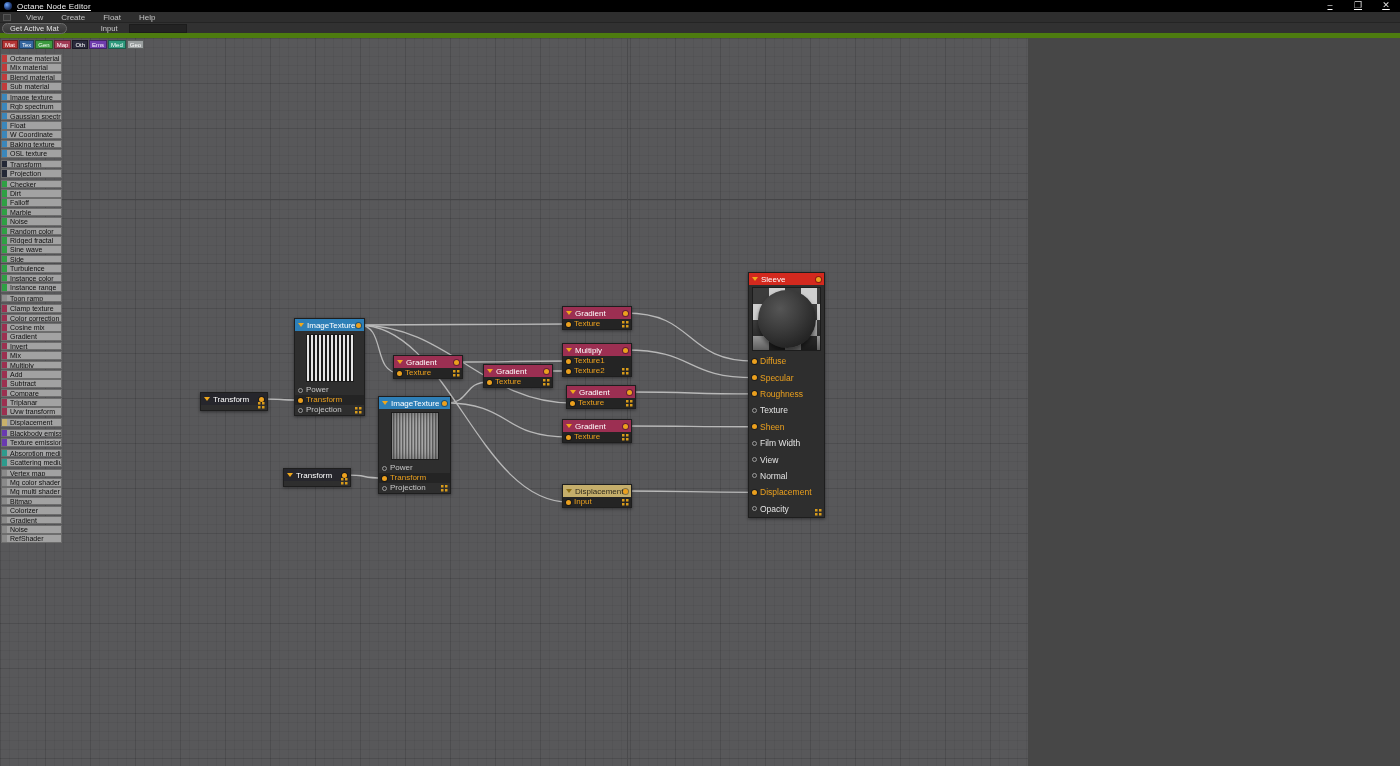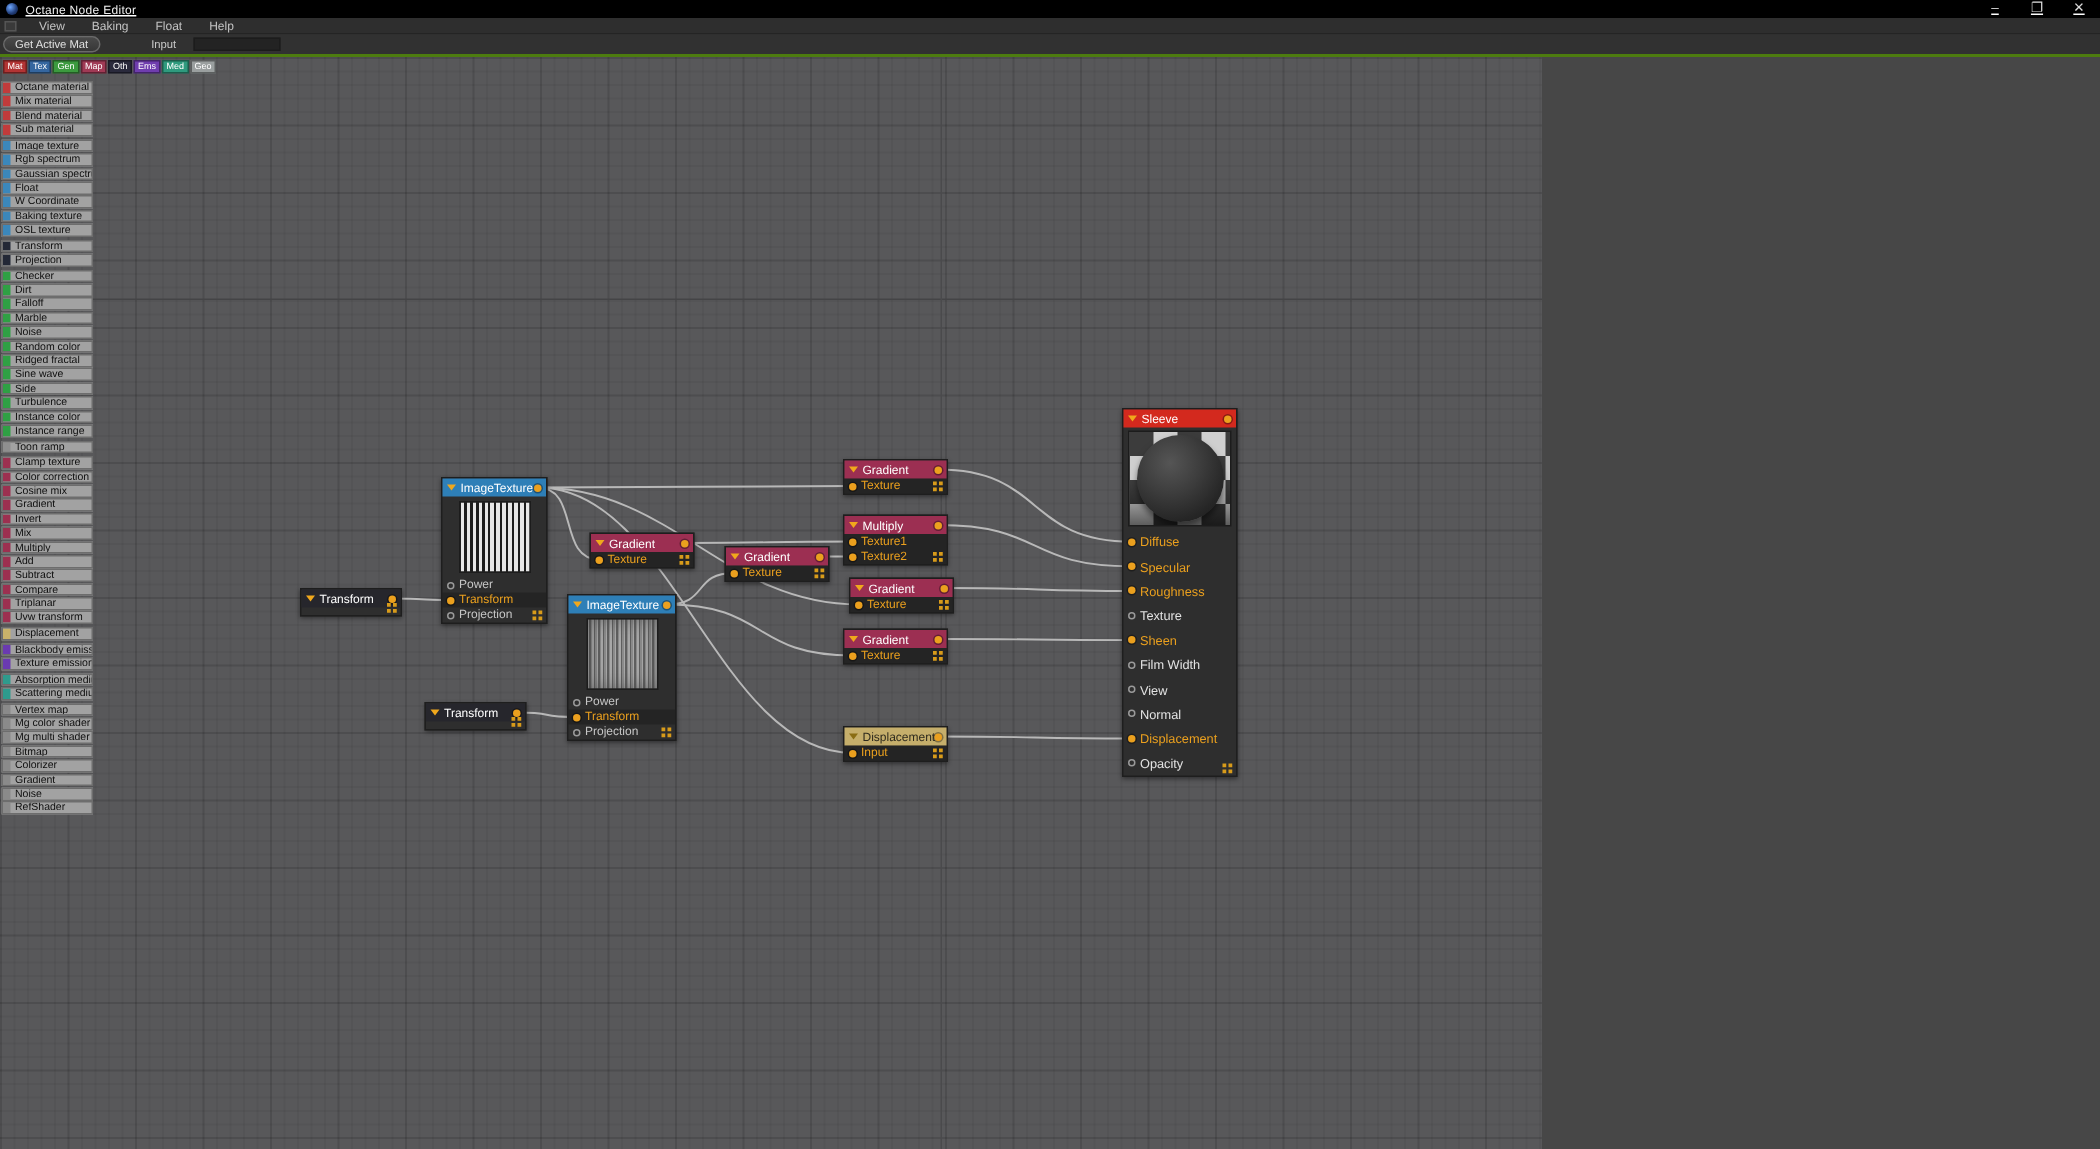--- a/index.html
+++ b/index.html
@@ -14,21 +14,21 @@
   .title-text { color:#f0f0f0; letter-spacing:.2px; }
   .win-controls { margin-left:auto; display:flex; }
   .win-btn { width:28px; height:12px; text-align:center; line-height:11px; color:#ddd; font-size:9px; }
 
   .menubar { position:absolute; left:0; top:12px; width:1400px; height:11px; background:#2e2e2e;
     border-bottom:1px solid #242424; display:flex; align-items:center; z-index:20; }
   .menu-dock { width:8px; height:7px; border:1px solid #555; margin:0 6px 0 3px; background:#3a3a3a; }
   .menu-item { color:#c3c3c3; font-size:8px; padding:0 9px; }
 
   .toolbar { position:absolute; left:0; top:23px; width:1400px; height:15px; background:#313131;
-    border-bottom:2px solid #4d7c0f; display:flex; align-items:center; z-index:20; }
+    border-bottom:5px solid #4d7c0f; display:flex; align-items:center; z-index:20; }
   .gam-btn { margin-left:2px; height:11px; padding:0 7px; border-radius:6px; border:1px solid #6a6a6a;
     background:linear-gradient(#4a4a4a,#373737); color:#e2e2e2; font-size:7.5px; line-height:9px; }
   .search-label { color:#c9c9c9; font-size:7.5px; margin-left:34px; }
   .search-input { margin-left:12px; width:58px; height:9px; background:#232323; border:1px solid #1c1c1c;
     color:#ddd; font-size:7px; padding:0 2px; }
 
   
   .canvas { position:absolute; left:0; top:38px; width:1028px; height:728px; background-color:#58585a;
     background-image:
       linear-gradient(to right, rgba(0,0,0,0.085) 1px, transparent 1px),
@@ -107,21 +107,21 @@
     <span class="win-btn">–</span>
     <span class="win-btn">❐</span>
     <span class="win-btn">✕</span>
   </div>
 </div>
 
 <div class="menubar">
   <span class="menu-dock"></span>
   <span style="display:flex;">
       <span class="menu-item">View</span>
-      <span class="menu-item">Baking</span>
+      <span class="menu-item">Create</span>
       <span class="menu-item">Float</span>
       <span class="menu-item">Help</span>
     </span>
 </div>
 
 <div class="toolbar">
   <button class="gam-btn">Get Active Mat</button>
   <span class="search-label">Input</span>
   <input class="search-input" type="text" value="" style="">
 </div>

